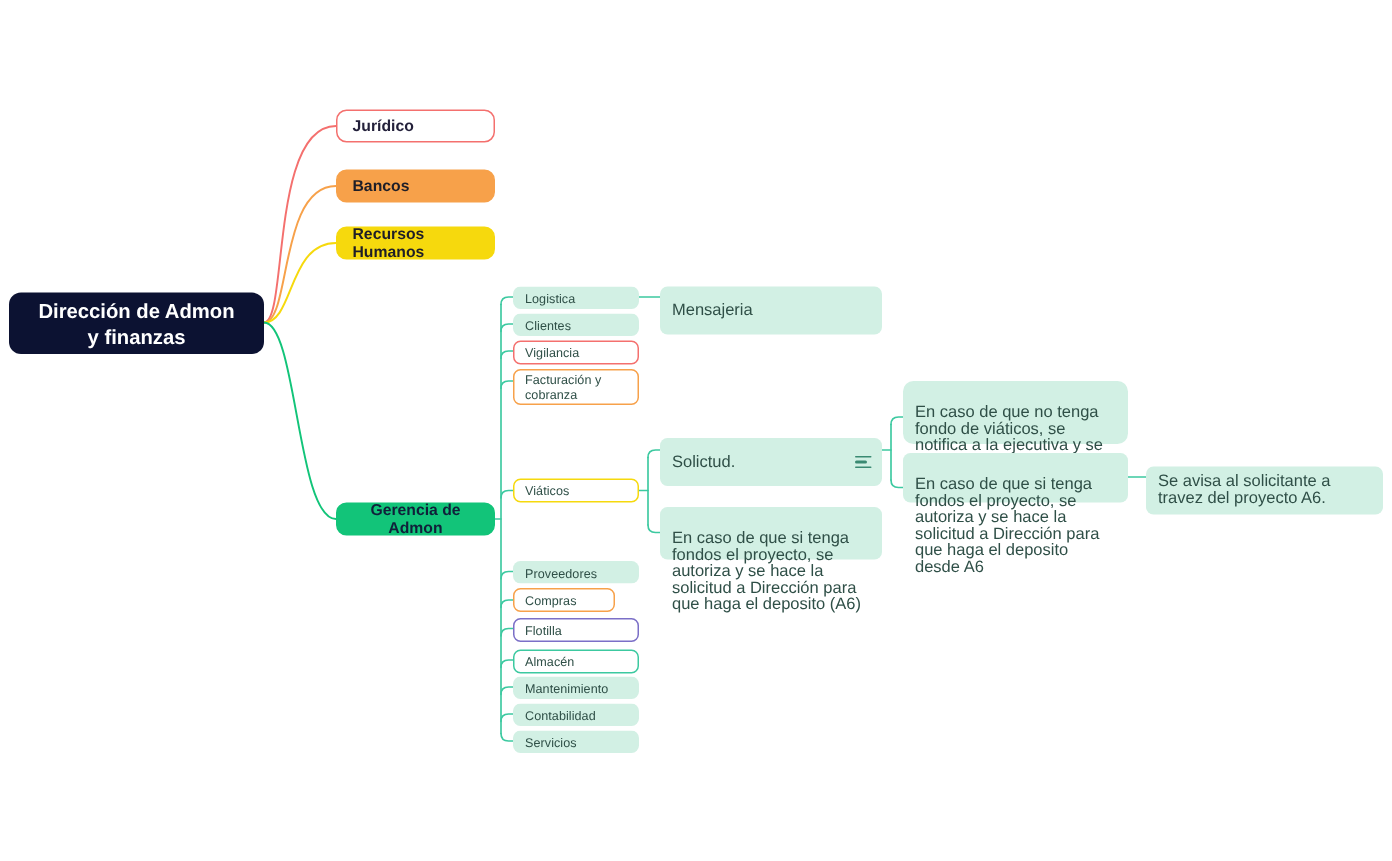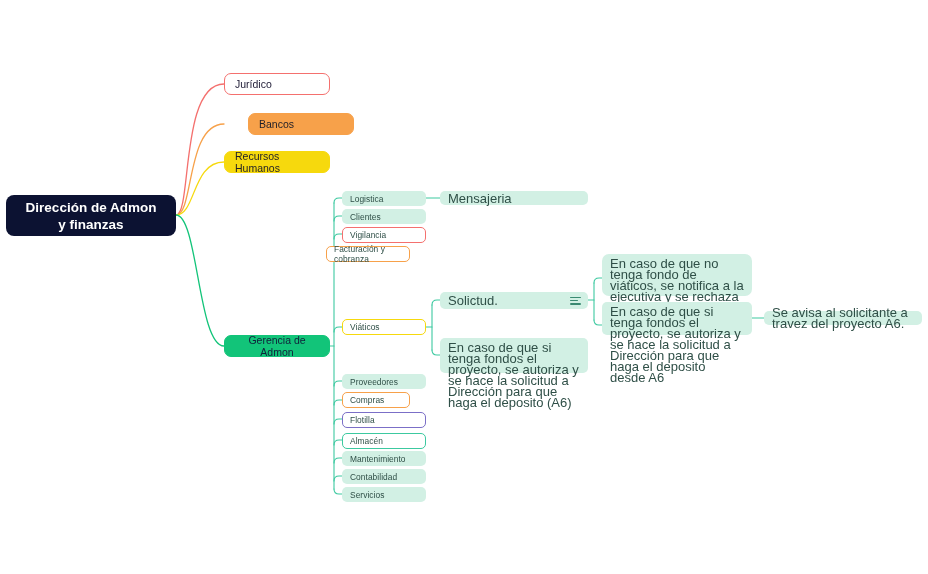--- a/index.html
+++ b/index.html
@@ -50,35 +50,34 @@
     line-height: 17px;
     border-radius: 8px;
     justify-content: center;
     text-align: center;
     padding: 8px 10px;
   }
 
   
   .n-l1 {
     font-size: 10.5px;
-    font-weight: normal;
+    font-weight: bold;
     padding: 5px 10px;
     border-radius: 7px;
     color: #2b2b2b;
   }
   .n-juridico {
     background: #ffffff;
     border: 1.4px solid #f4706e;
     color: #23203a;
   }
   .n-bancos {
     background: #f7a14a;
     border: 1.4px solid #f7a14a;
     color: #1e1e28;
-    margin-left: 24px;
   }
   .n-rrhh {
     background: #f6d90d;
     border: 1.4px solid #f6d90d;
     color: #1e1e28;
   }
   .n-gerencia {
     background: #12c479;
     border: 1.4px solid #12c479;
     color: #10203a;
@@ -98,23 +97,23 @@
     background: #ffffff;
   }
   .b-red    { border-color: #f4706e; }
   .b-orange { border-color: #f7a14a; }
   .b-yellow { border-color: #f6d90d; }
   .b-purple { border-color: #7b6fc7; }
   .b-green  { border-color: #3cc9a0; }
 
   
   .n-note {
-    font-size: 13px;
+    font-size: 11px;
     line-height: 11px;
-    padding: 4px 8px;
+    padding: 16px 8px;
     border-radius: 5px;
     background: #d2f0e4;
     color: #2f4f47;
     align-items: flex-start;
   }
   .n-note.single { align-items: center; }
 
   .note-icon {
     position: absolute;
     right: 7px;
@@ -221,21 +220,21 @@
   </div>
 
   <div class="node n-l2" style="left:342px; top:209px; width:84px; height:15px;">
     <span class="label">Clientes</span>
   </div>
 
   <div class="node n-l2 outline b-red" style="left:342px; top:227px; width:84px; height:16px;">
     <span class="label">Vigilancia</span>
   </div>
 
-  <div class="node n-l2 outline b-orange" style="left:326px; top:246px; width:84px; height:16px;">
+  <div class="node n-l2 outline b-orange" style="left:342px; top:246px; width:84px; height:24px;">
     <span class="label">Facturación y cobranza</span>
   </div>
 
   <div class="node n-l2 outline b-yellow" style="left:342px; top:319px; width:84px; height:16px;">
     <span class="label">Viáticos</span>
   </div>
 
   <div class="node n-l2" style="left:342px; top:374px; width:84px; height:15px;">
     <span class="label">Proveedores</span>
   </div>

